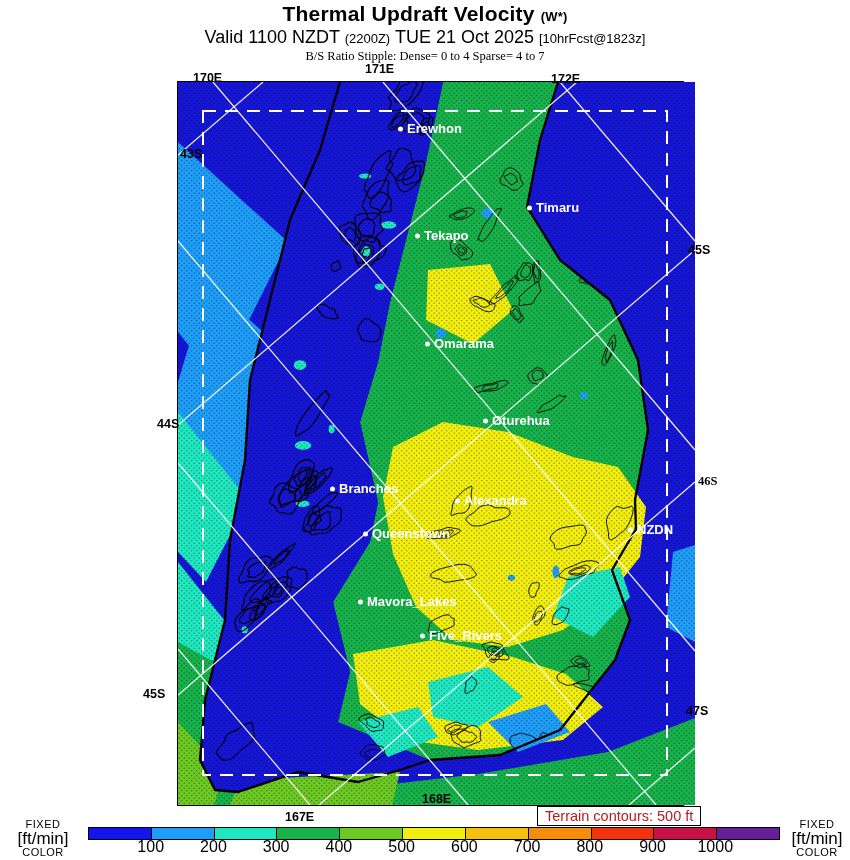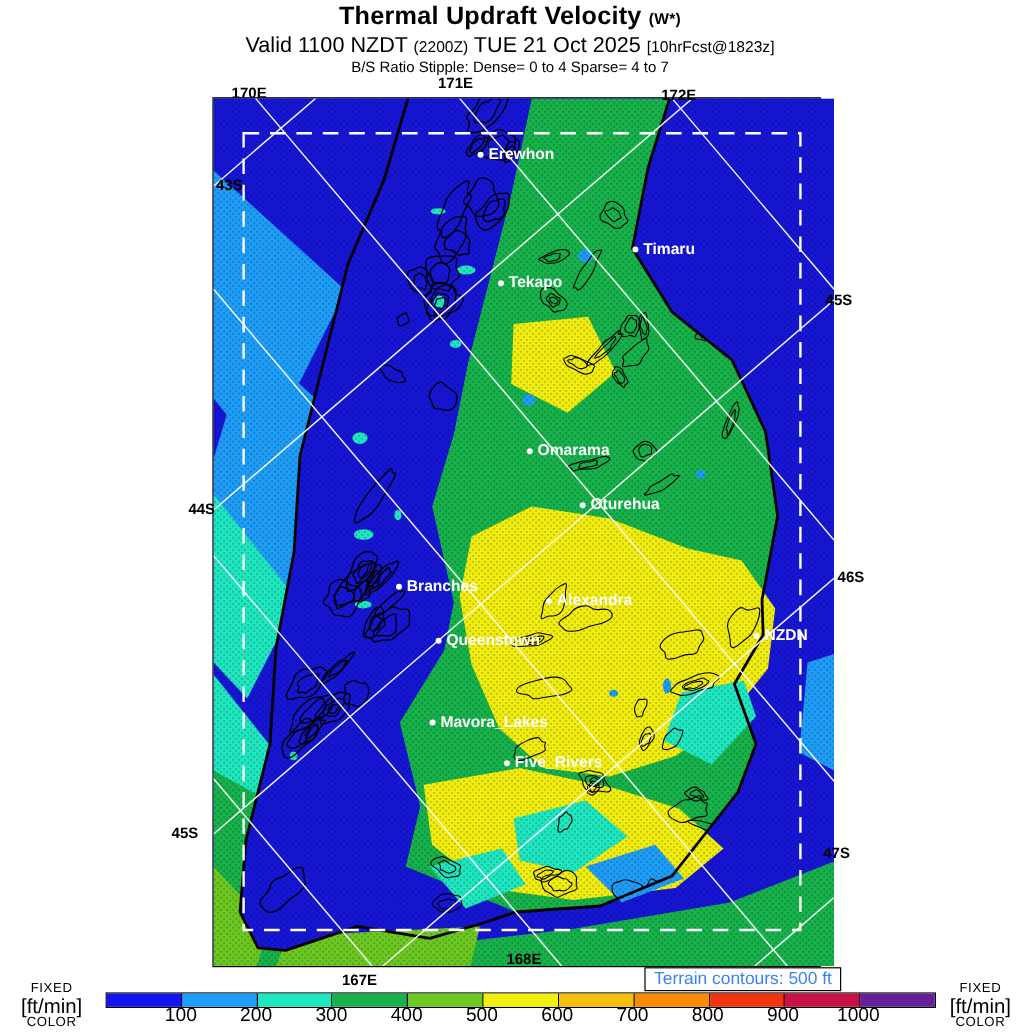--- a/index.html
+++ b/index.html
@@ -4,33 +4,33 @@
 <style>
   html,body{margin:0;padding:0;background:#ffffff;width:850px;height:860px;overflow:hidden;
     font-family:"Liberation Sans", sans-serif;}
   .page{position:relative;width:850px;height:860px;}
   
   .titles{position:absolute;left:0;top:2px;width:850px;text-align:center;color:#000;}
   .t1{font-size:21px;font-weight:bold;letter-spacing:0.2px;}
   .t1 .units{font-size:13px;font-weight:bold;}
   .t2{font-size:18px;margin-top:1px;}
   .t2 .small{font-size:13px;}
-  .t3{font-size:12.5px;margin-top:1px;}
+  .t3{font-size:12.5px;margin-top:1px;font-family:Liberation Serif, serif;}
   
   .map-wrap{position:absolute;left:178px;top:82px;width:505px;height:723px;outline:1px solid #000;
     background:#1616d6;}
   .map-wrap svg{position:absolute;left:0;top:0;}
   .place{position:absolute;color:#fff;font-size:13px;font-weight:bold;white-space:nowrap;
     transform:translate(0,-50%);}
   .place .dot{display:inline-block;width:5px;height:5px;background:#fff;border-radius:50%;
     margin-right:4px;vertical-align:middle;}
   .gridlab{position:absolute;color:#000;font-size:12.5px;font-weight:bold;white-space:nowrap;}
   
   .terrain-box{position:absolute;left:537px;top:806px;background:#fff;border:1px solid #000;
-    font-size:14.5px;padding:1px 7px;color:#3b82f6;}
+    font-size:14.5px;padding:1px 7px;color:#b91c1c;}
   
   .cbar{position:absolute;left:88px;top:827px;width:690px;height:11px;border:1px solid #000;
     display:flex;}
   .cbar .seg{flex:1;border-right:1px solid #000;}
   .cbar .seg:last-child{border-right:none;}
   .cbar-ticks{position:absolute;left:0;top:838px;width:782px;height:20px;}
   .cbar-ticks .tick{position:absolute;transform:translateX(-50%);font-size:16px;color:#000;}
   .cbar-side{position:absolute;top:819px;width:84px;text-align:center;color:#000;line-height:1.0;}
   .cbar-side .s1,.cbar-side .s3{font-size:11px;font-weight:normal;letter-spacing:0.5px;}
   .cbar-side .s2{font-size:17px;}
@@ -240,40 +240,40 @@
           <line x1="0" y1="159" x2="478" y2="723"></line>
           <line x1="0" y1="381" x2="290" y2="723"></line>
           <line x1="0" y1="567" x2="132" y2="723"></line>
         </g>
         <rect x="25" y="29" width="464" height="664" fill="none" stroke="#fff" stroke-width="2" stroke-dasharray="13 9"></rect>
       </svg>
     <div id="placelabels">
         <div class="place" style="left: 220px; top: 46px;"><span class="dot"></span><span>Erewhon</span></div>
         <div class="place" style="left: 349px; top: 125px;"><span class="dot"></span><span>Timaru</span></div>
         <div class="place" style="left: 237px; top: 153px;"><span class="dot"></span><span>Tekapo</span></div>
-        <div class="place" style="left: 261px; top: 261px; margin-top: 32px;"><span class="dot"></span><span>Omarama</span></div>
+        <div class="place" style="left: 247px; top: 261px;"><span class="dot"></span><span>Omarama</span></div>
         <div class="place" style="left: 305px; top: 338px;"><span class="dot"></span><span>Oturehua</span></div>
         <div class="place" style="left: 152px; top: 406px;"><span class="dot"></span><span>Branches</span></div>
         <div class="place" style="left: 277px; top: 418px;"><span class="dot"></span><span>Alexandra</span></div>
         <div class="place" style="left: 185px; top: 451px;"><span class="dot"></span><span>Queenstown</span></div>
         <div class="place" style="left: 450px; top: 447px;"><span class="dot"></span><span>NZDN</span></div>
         <div class="place" style="left: 180px; top: 519px;"><span class="dot"></span><span>Mavora_Lakes</span></div>
         <div class="place" style="left: 242px; top: 553px;"><span class="dot"></span><span>Five_Rivers</span></div>
       </div>
   </div>
 
   <div id="gridlabels">
       <div class="gridlab" style="left: 193px; top: 71px;">170E</div>
       <div class="gridlab" style="left: 365px; top: 62px;">171E</div>
       <div class="gridlab" style="left: 551px; top: 72px;">172E</div>
       <div class="gridlab" style="left: 180px; top: 147px;">43S</div>
       <div class="gridlab" style="left: 157px; top: 417px;">44S</div>
       <div class="gridlab" style="left: 143px; top: 687px;">45S</div>
       <div class="gridlab" style="left: 688px; top: 243px;">45S</div>
-      <div class="gridlab" style="left: 698px; top: 474px;">46S</div>
+      <div class="gridlab" style="left: 698px; top: 474px; font-family: Liberation Serif, serif;">46S</div>
       <div class="gridlab" style="left: 686px; top: 704px; text-align: right;">47S</div>
       <div class="gridlab" style="left: 285px; top: 810px;">167E</div>
       <div class="gridlab" style="left: 422px; top: 792px;">168E</div>
     </div>
 
   <div class="terrain-box">Terrain contours: 500 ft</div>
 
   <div class="cbar-side left">
     <div class="s1">FIXED</div>
     <div class="s2">[ft/min]</div>

